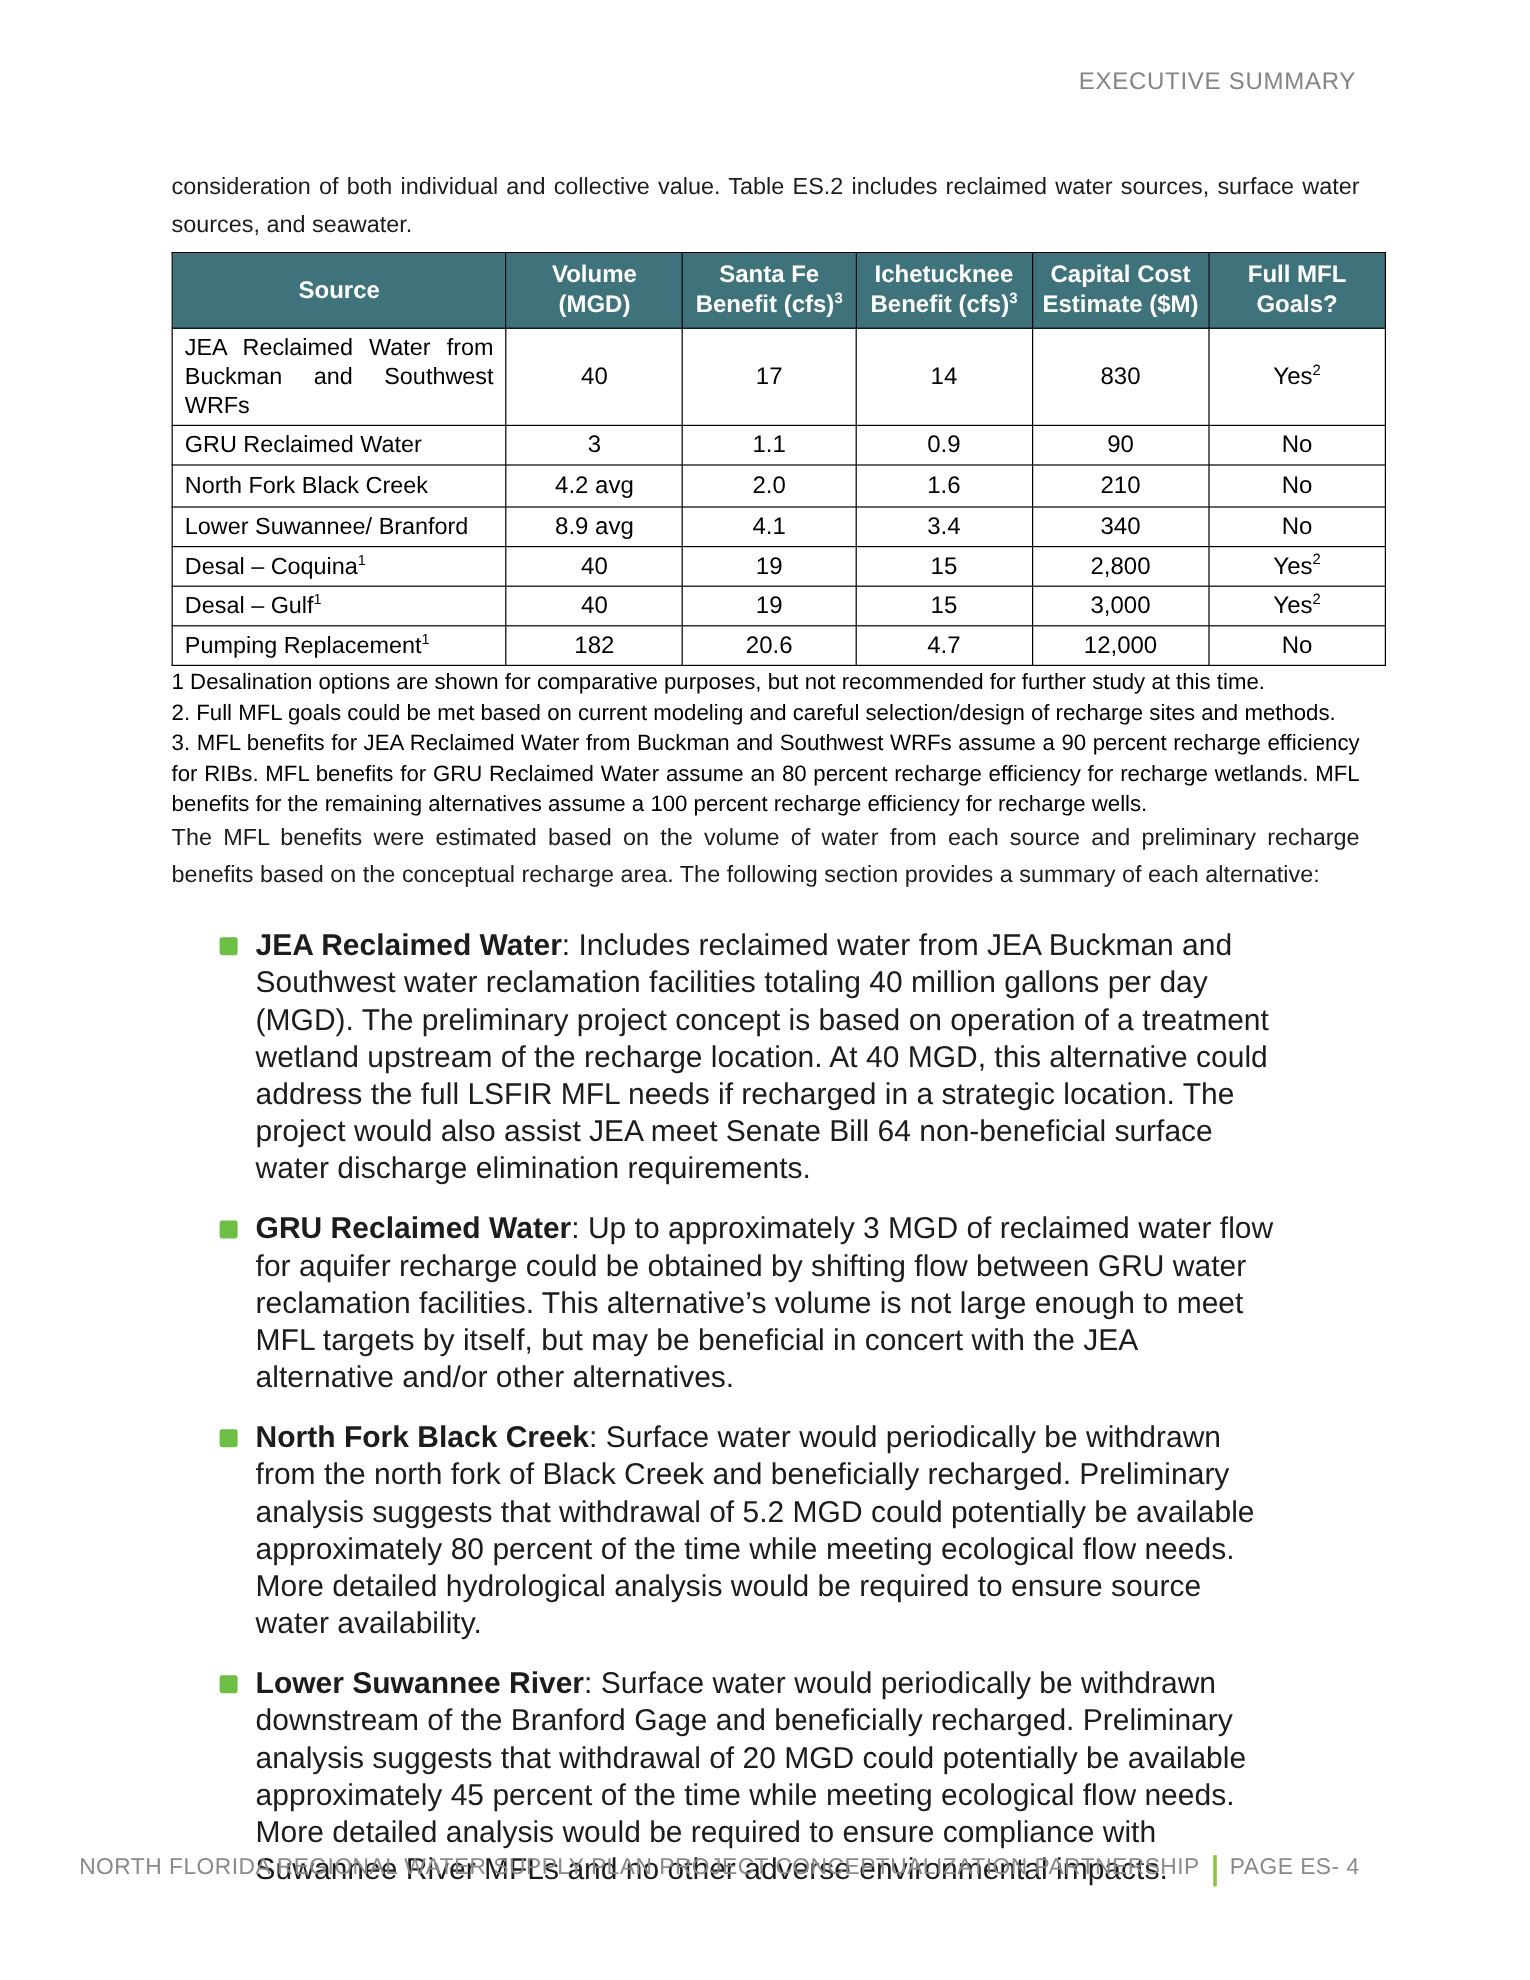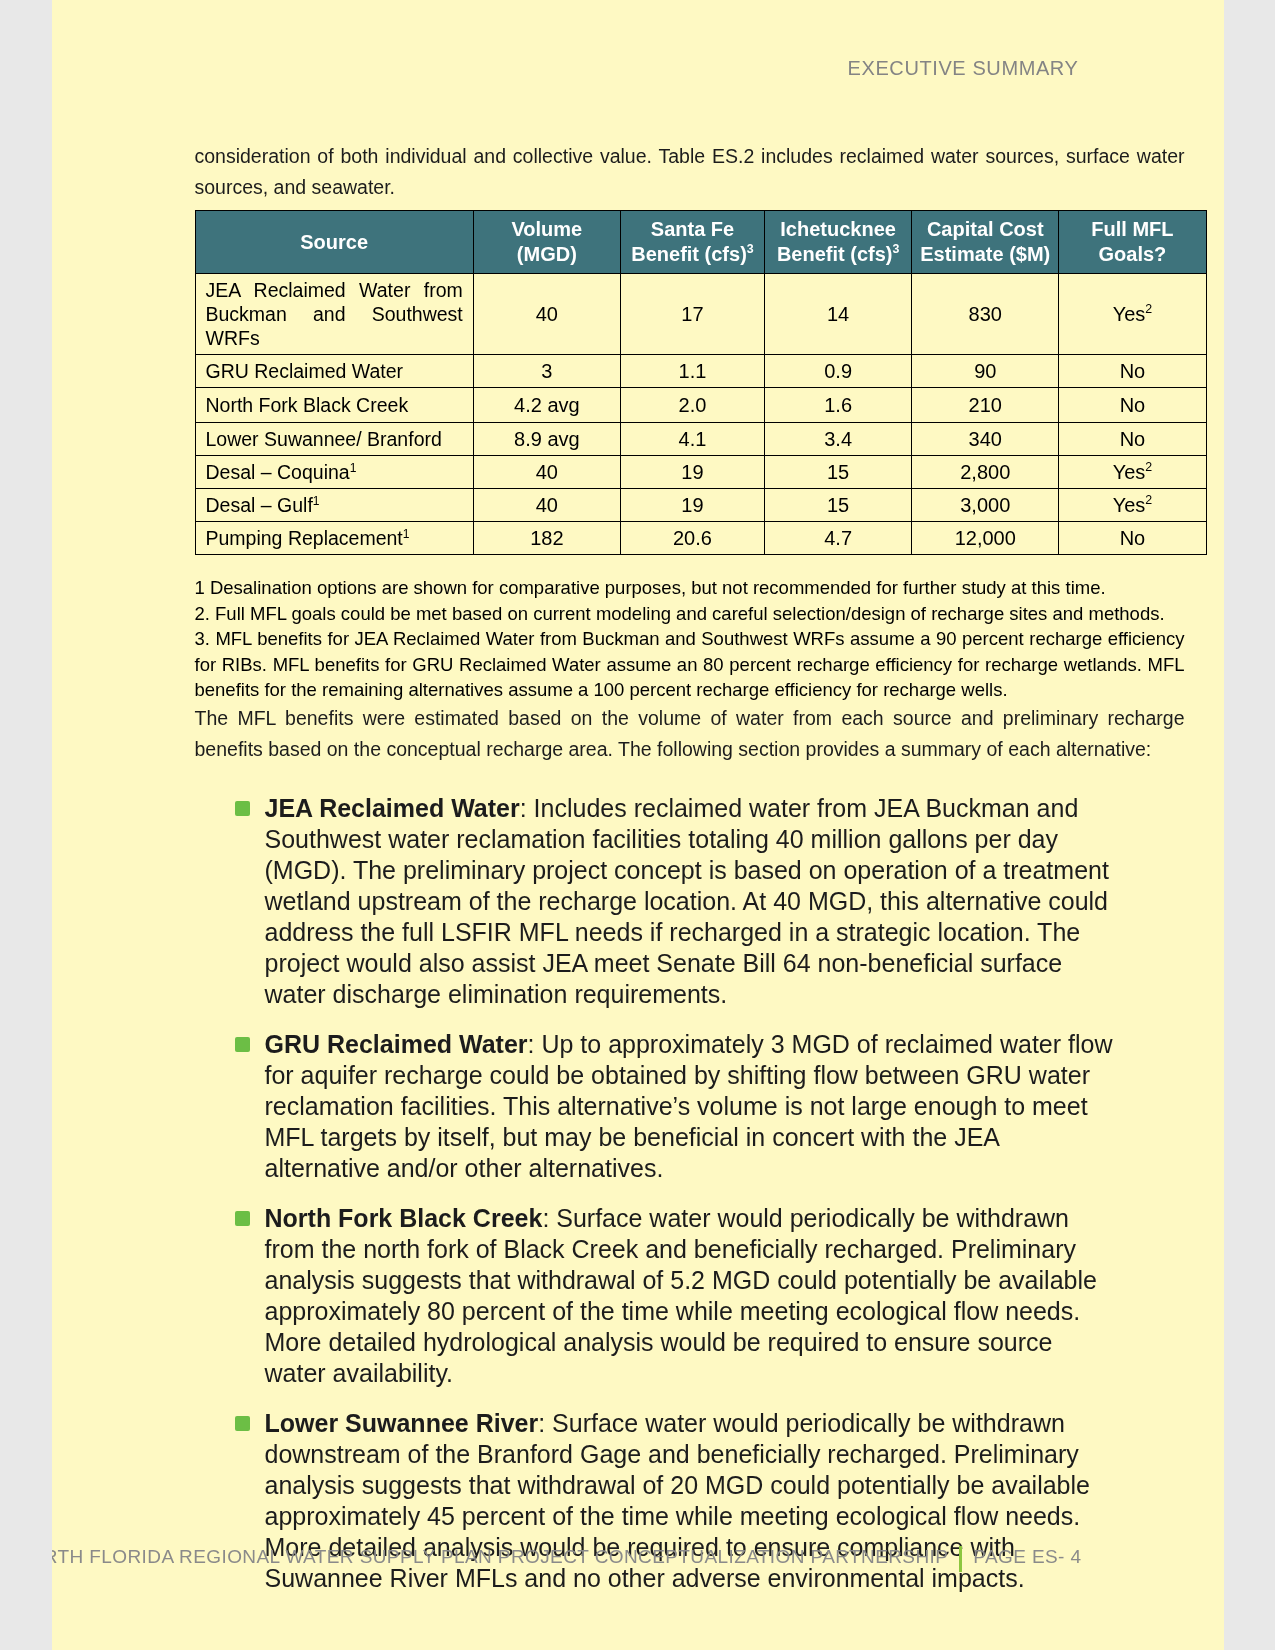--- a/index.html
+++ b/index.html
@@ -1,17 +1,17 @@
 <!DOCTYPE html>
 <html><head>
 <meta charset="utf-8">
 <style>
   html,body { margin:0; padding:0; background:#e8e8e8; }
   .page {
-    width:1172px; height:1650px; position:relative; background:#fef9c3;
+    width:1275px; height:1650px; position:relative; background:#ffffff;
     margin:0 auto; overflow:hidden;
     font-family:"Liberation Sans", sans-serif; color:#1c1c1c;
   }
   .hdr {
     position:absolute; top:57px; right:145px;
     font-size:20px; color:#848484; letter-spacing:0.6px;
   }
   .content { position:absolute; left:143px; top:141px; width:990px; }
   p.body { margin:0; font-size:19.5px; line-height:31px; }
   .justify { text-align:justify; }
@@ -31,21 +31,21 @@
     color:#000; padding:3px 8px;
   }
   table.alt td.src { text-align:left; padding:4px 10px; font-size:19.5px; }
   tr.r0 td.src { text-align:justify; }
   tr.r0 { height:46px; } tr.r1 { height:32px; } tr.r2 { height:35px; }
   tr.r3 { height:31px; } tr.r4 { height:28px;margin-top:20px; } tr.r5 { height:28px; }
   tr.r6 { height:30px; }
 
   sup { font-size:62%; vertical-align:super; line-height:0; }
 
-  .fnotes { margin-top:20px; font-size:18.5px; line-height:25.5px; color:#000; }
+  .fnotes { margin-top:0; font-size:18.5px; line-height:25.5px; color:#000; }
   .fnotes p { margin:0; }
 
   .mfl { margin-top:28px; }
 
   ul.bullets { margin:28px 0 0 0; padding:0; list-style:none; }
   ul.bullets li {
     position:relative; padding-left:70px; margin:0 0 19px 0;
     font-size:25px; line-height:31px; max-width:920px; box-sizing:border-box;
   }
   .sq {

